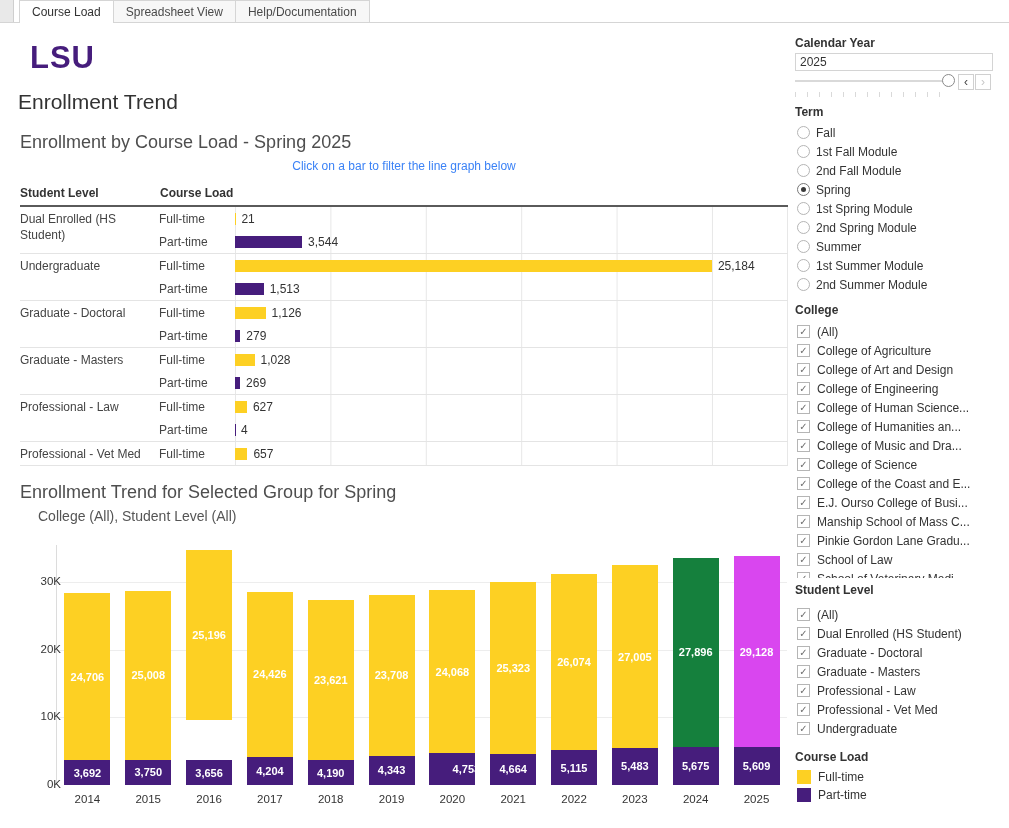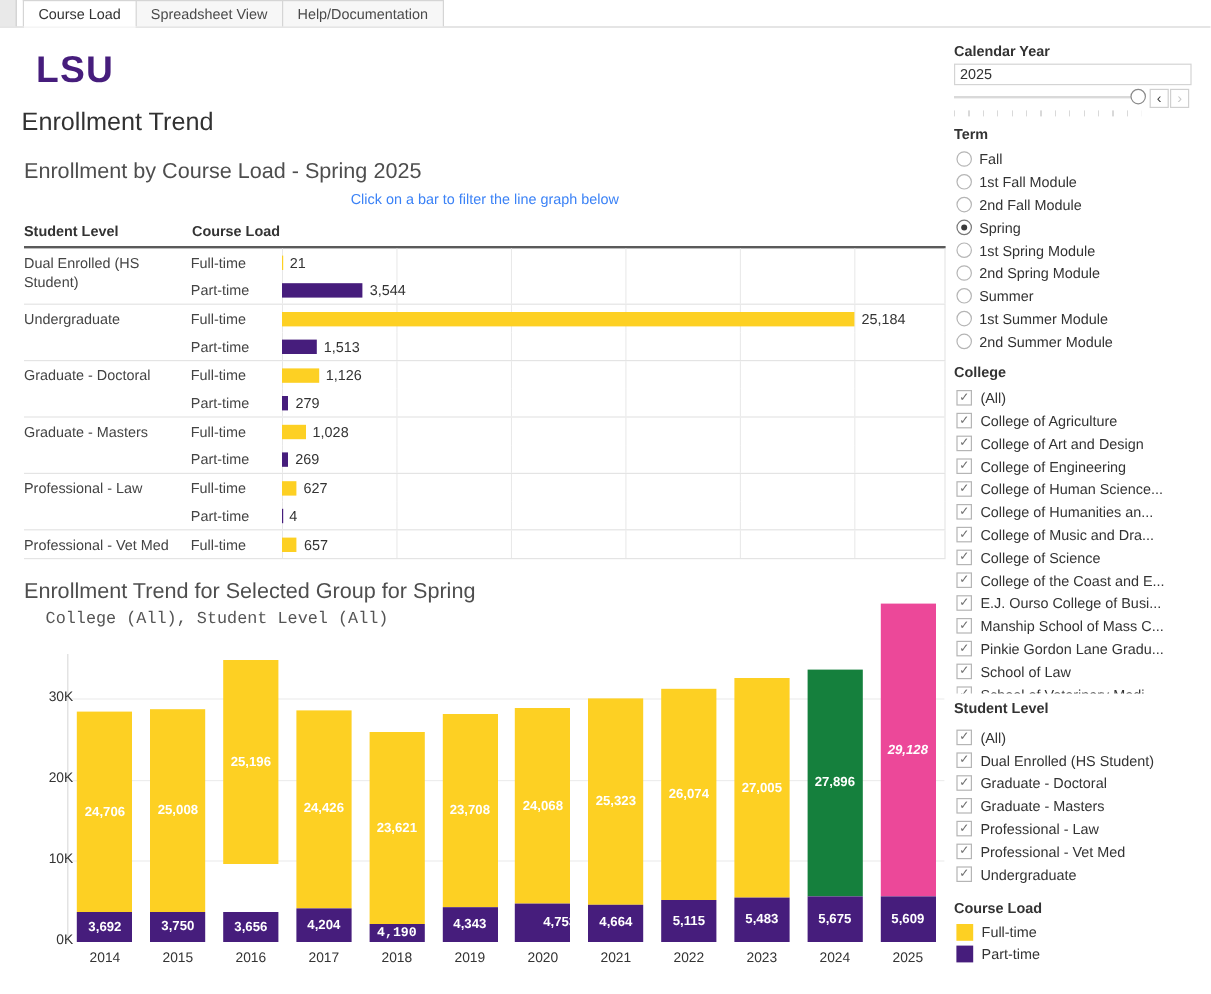--- a/index.html
+++ b/index.html
@@ -14,21 +14,21 @@
        border:1px solid #d5d5d5;border-bottom:none;background:#f7f7f7;margin-right:-1px;}
   .tab.active{background:#fff;position:relative;color:#333;}
   .tab.active::after{content:"";position:absolute;left:0;right:0;bottom:-1px;height:1px;background:#fff;}
 
   
   .logo{position:absolute;left:30px;top:40px;font-size:31px;font-weight:800;letter-spacing:1px;}
   .page-title{position:absolute;left:18px;top:90px;font-size:21px;font-weight:500;color:#323232;}
   .sec1-title{position:absolute;left:20px;top:132px;font-size:18px;color:#4e4e4e;}
   .sec1-sub{position:absolute;left:20px;top:159px;width:768px;text-align:center;font-size:12px;color:#3b82f6;}
   .sec2-title{position:absolute;left:20px;top:482px;font-size:18px;color:#4e4e4e;}
-  .sec2-sub{position:absolute;left:38px;top:508px;font-size:14px;color:#555;font-family:Liberation Mono, monospace;}
+  .sec2-sub{position:absolute;left:38px;top:508px;font-size:14px;color:#555;}
 
   
   .tbl{position:absolute;left:20px;top:186px;width:768px;}
   .thead{display:flex;height:19px;border-bottom:2px solid #5a5a5a;font-weight:700;font-size:12px;color:#333;}
   .th-level{width:140px;} .th-load{width:76px;}
   .tgroup{display:flex;border-bottom:1px solid #e4e4e4;}
   .tlevel{width:140px;font-size:12px;color:#444;padding-top:4px;line-height:1.35;}
   .tsubs{flex:1;display:flex;flex-direction:column;}
   .tsub{display:flex;height:23px;align-items:center;}
   .tload{width:76px;font-size:12px;color:#444;}
@@ -248,21 +248,21 @@
           <span>24,426</span>
         </div>
         <div class="bseg" style="background: rgb(70, 29, 124); height: 28.4px;">
           <span>4,204</span>
         </div>
       </div>
       <div class="bcol">
         <div class="bseg" style="background: rgb(253, 208, 35); height: 159.7px;">
           <span>23,621</span>
         </div>
-        <div class="bseg" style="background: rgb(70, 29, 124); height: 15px; font-family: Liberation Mono, monospace;">
+        <div class="bseg" style="background: rgb(70, 29, 124); height: 25px;">
           <span>4,190</span>
         </div>
       </div>
       <div class="bcol">
         <div class="bseg" style="background: rgb(253, 208, 35); height: 160.3px;">
           <span>23,708</span>
         </div>
         <div class="bseg" style="background: rgb(70, 29, 124); height: 29.4px;">
           <span>4,343</span>
         </div>
@@ -301,21 +301,21 @@
       </div>
       <div class="bcol">
         <div class="bseg" style="background: #15803d; height: 188.6px;">
           <span>27,896</span>
         </div>
         <div class="bseg" style="background: rgb(70, 29, 124); height: 38.4px;">
           <span>5,675</span>
         </div>
       </div>
       <div class="bcol">
-        <div class="bseg" style="background: #ec4899; height: 244px; font-style: italic;">
+        <div class="bseg" style="background: #d946ef; height: 191px;">
           <span>29,128</span>
         </div>
         <div class="bseg" style="background: rgb(70, 29, 124); height: 37.9px;">
           <span>5,609</span>
         </div>
       </div>
     </div>
   <div class="c2-xlabels" id="c2xlab">
       <div class="xlab">2014</div>
       <div class="xlab">2015</div>

